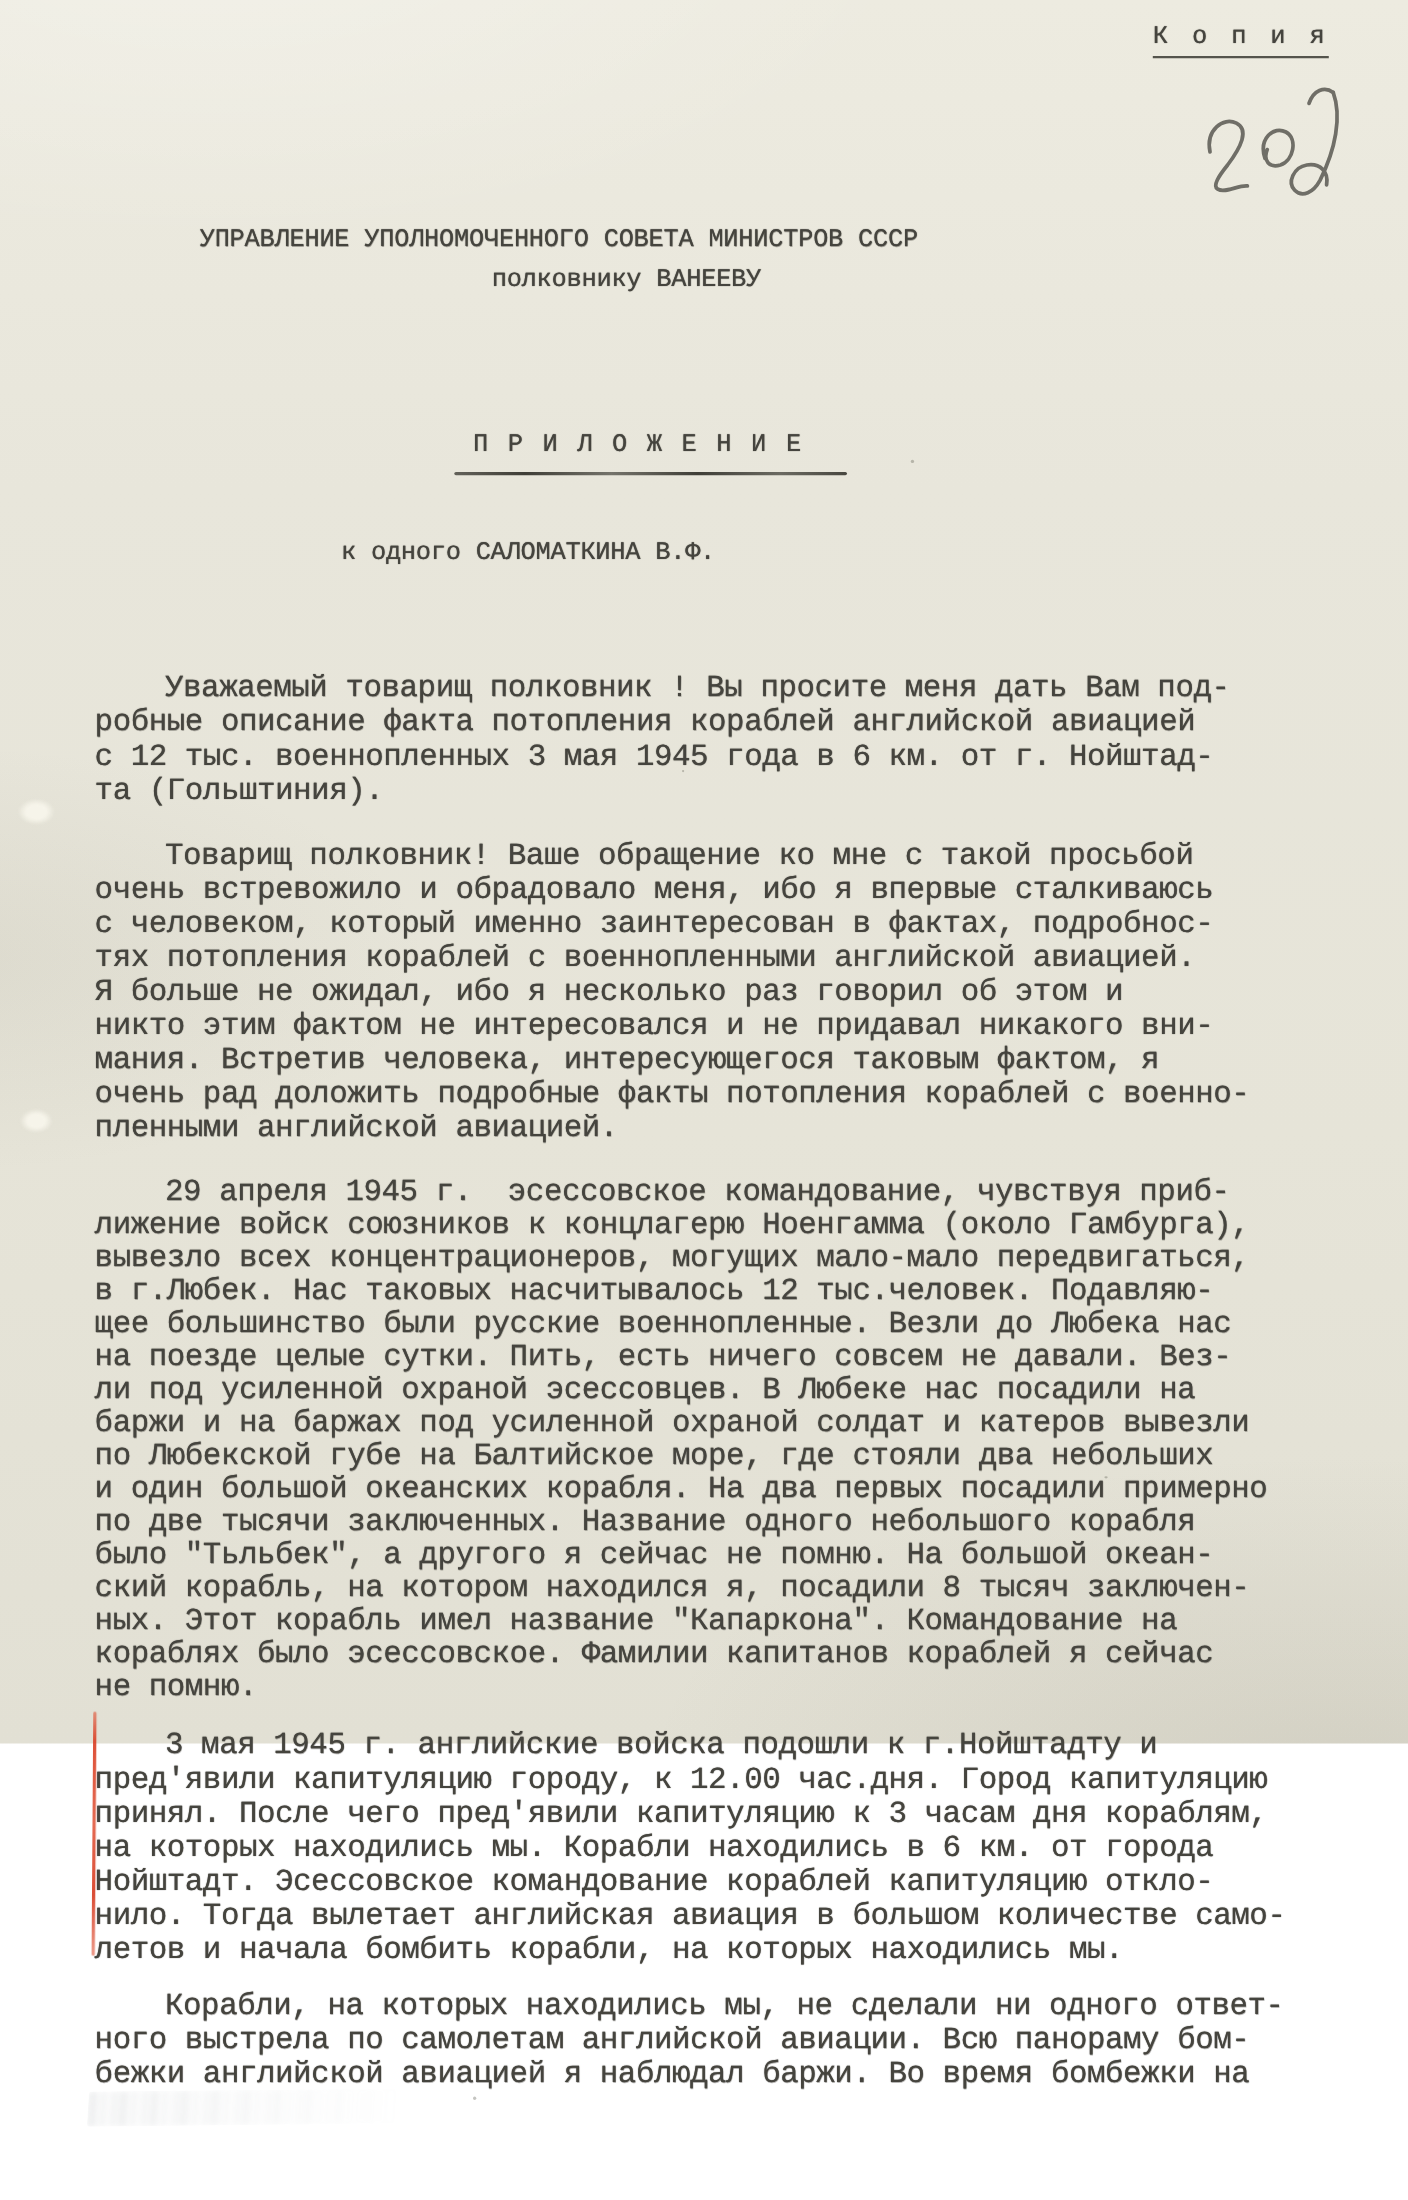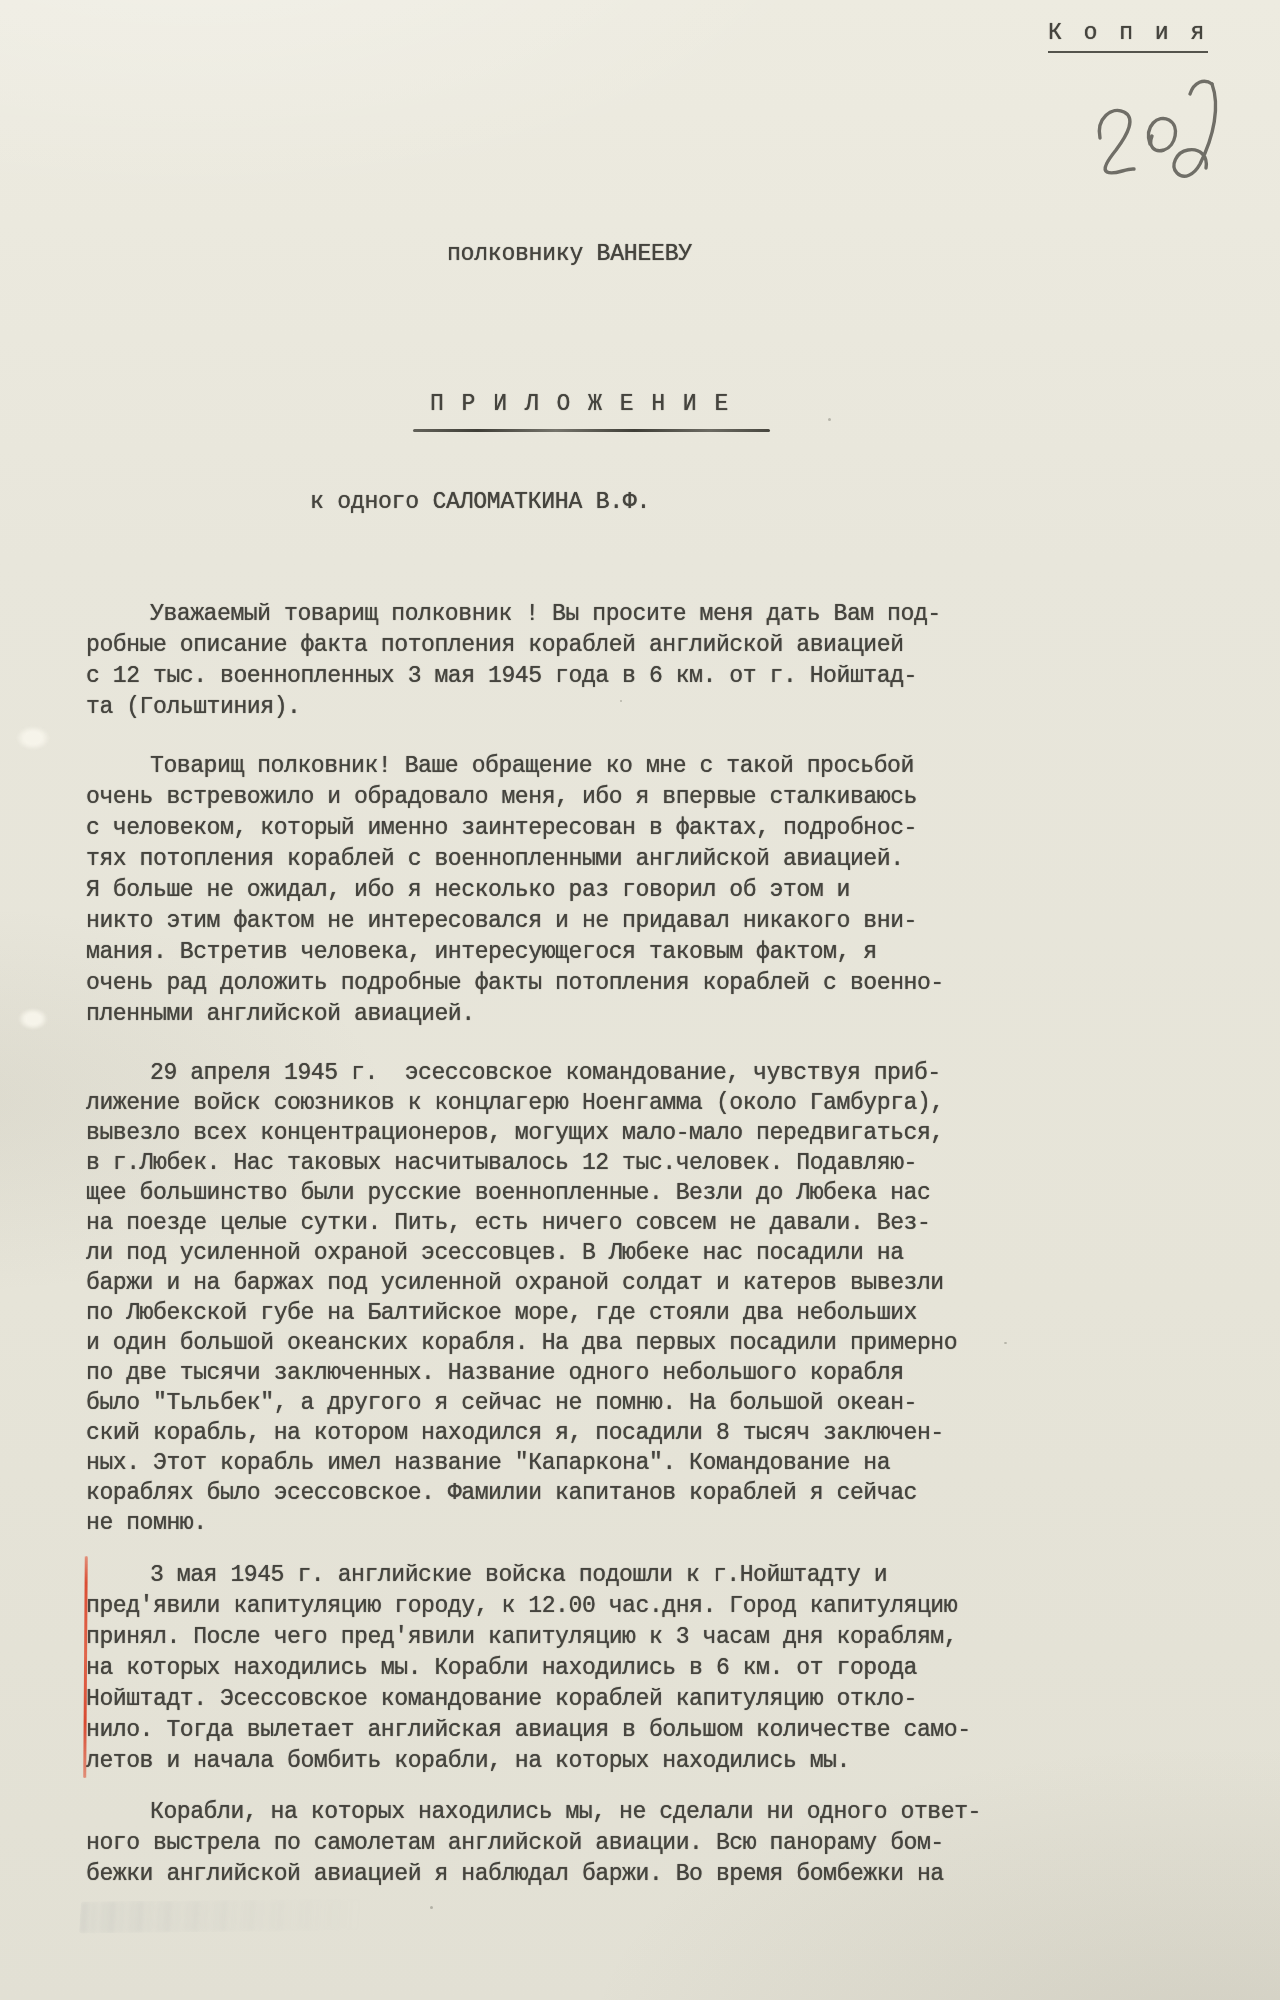--- a/index.html
+++ b/index.html
@@ -3,21 +3,21 @@
 <meta charset="utf-8">
 <style>
   html, body { margin: 0; padding: 0; }
   body {
     width: 1280px; height: 2000px;
     overflow: hidden;
     font-family: "Liberation Mono", "DejaVu Sans Mono", monospace;
   }
   .sheet {
     position: relative;
-    width: 1280px; height: 2000px;
+    width: 1280px; height: 1585px;
     background:
       radial-gradient(1100px 500px at 15% -5%, rgba(255,255,255,0.30), rgba(255,255,255,0) 60%),
       radial-gradient(900px 420px at 95% 102%, rgba(118,112,92,0.14), rgba(118,112,92,0) 70%),
       radial-gradient(700px 300px at -5% 55%, rgba(130,126,108,0.10), rgba(130,126,108,0) 65%),
       linear-gradient(180deg, #edebe0 0%, #e8e6db 28%, #e6e4d8 65%, #e2e0d4 100%);
     color: #45443e;
     text-decoration: underline;
   }
   .typed {
     position: absolute;
@@ -51,24 +51,24 @@
       rgba(54,53,46,0.75) 0%, rgba(54,53,46,0.95) 18%, rgba(54,53,46,0.65) 40%,
       rgba(54,53,46,0.95) 62%, rgba(54,53,46,0.7) 83%, rgba(54,53,46,0.9) 100%);
     border-radius: 2px;
   }
   .doc-subtitle { left: 310px; top: 489px; }
   .doc-body {
     position: absolute;
     left: 86px; top: 599px; width: 960px;
   }
   .para {
-    margin: 0 0 28px 0;
+    margin: 12px 0 28px 0;
     white-space: pre;
     text-indent: 64px;
-    font-size: 23px;
+    font-size: 28px;
     line-height: 31px;
     letter-spacing: -0.4px;
     color: #45443e;
     text-shadow: 0 0 1px rgba(62,61,55,0.8), 0.4px 0.4px 0.6px rgba(62,61,55,0.3);
   }
   .para:nth-child(3) { line-height: 30px; margin-bottom: 22px; }
   .para:nth-child(4) { margin-bottom: 20px; }
   .red-margin-line {
     position: absolute;
     left: 84px; top: 1556px; width: 3px; height: 222px;
@@ -123,20 +123,21 @@
   <svg class="handwritten-mark" viewBox="0 0 170 130" aria-label="205">
     <g fill="none" stroke="#55544d" stroke-width="3.4" stroke-linecap="round" opacity="0.82">
       <path d="M28,66 C24,46 40,34 52,40 C64,46 56,62 44,78 C36,88 30,97 35,100 C42,104 54,96 62,97"></path>
       <path d="M78,72 C72,54 86,42 97,48 C108,54 104,74 92,78 C82,81 76,74 80,64"></path>
       <path d="M140,12 C148,34 142,64 128,92 C122,103 112,108 105,101 C98,94 104,80 116,78 C128,76 136,84 134,96"></path>
       <path d="M140,12 C132,6 122,10 118,22"></path>
     </g>
   </svg>
 
   <div class="typed header-block">
+    <div>УПРАВЛЕНИЕ УПОЛНОМОЧЕННОГО СОВЕТА МИНИСТРОВ СССР</div>
   </div>
 
   <div class="typed addressee">полковнику ВАНЕЕВУ</div>
 
   <div class="typed doc-title">П Р И Л О Ж Е Н И Е</div>
   <div class="title-underline"></div>
 
   <div class="typed doc-subtitle">к одного САЛОМАТКИНА В.Ф.</div>
 
   <div class="doc-body">

